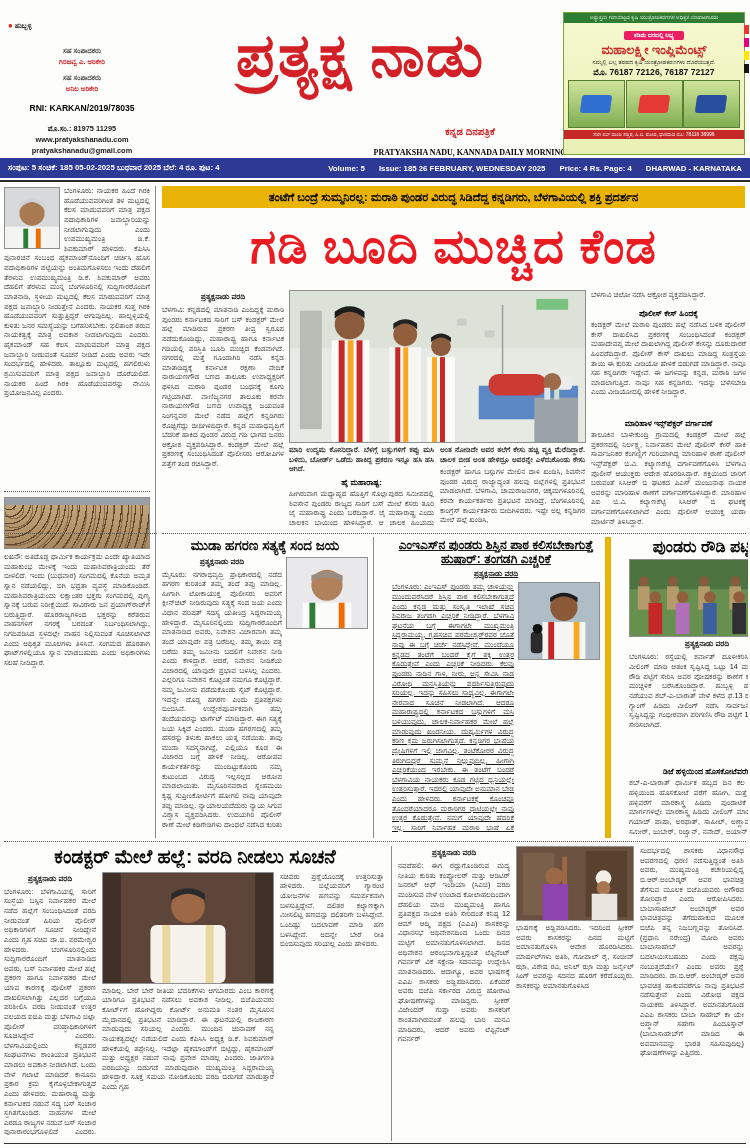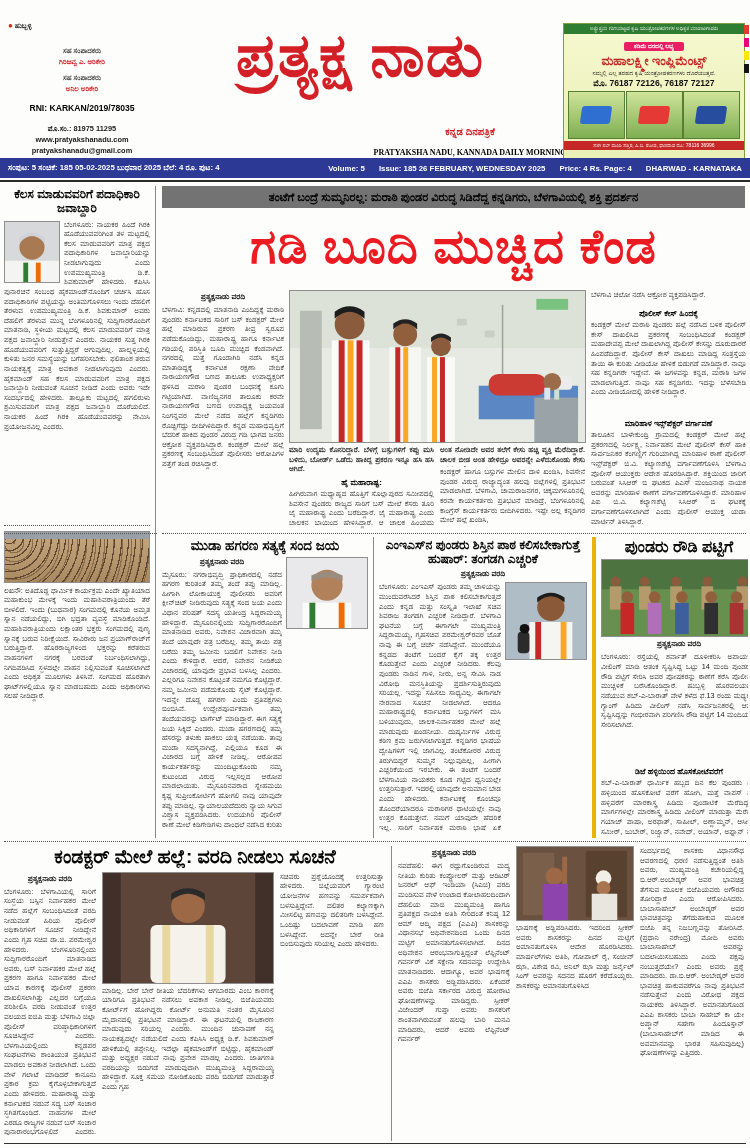--- a/index.html
+++ b/index.html
@@ -20,42 +20,42 @@
   #mh-left .lbl{color:#444;font-weight:bold;}
   #mh-left .ed{color:#cf1f24;font-weight:bold;margin-bottom:6px;}
   #mh-left .rni{color:#000;font-weight:bold;font-size:8.6px;margin:8px 0 8px 0;}
   #mh-left .ct{font-weight:bold;font-size:7.4px;}
   #mh-title{left:150px;top:26px;width:420px;text-align:center;color:#d31f26;font-weight:800;
             font-size:60px;line-height:1.0;letter-spacing:1px;}
   #mh-tag{left:370px;top:126px;width:200px;text-align:center;}
   #mh-tag .kn{color:#cf1f24;font-size:10px;font-weight:bold;}
   #mh-tag .en{color:#000;font-size:8px;font-weight:bold;margin-top:10px;font-family:Liberation Serif, serif;}
   
-  #ad{left:563px;top:23px;width:182px;height:143px;background:linear-gradient(#f6f8cf,#e9f0b4);
+  #ad{left:563px;top:12px;width:182px;height:143px;background:linear-gradient(#f6f8cf,#e9f0b4);
       border:1px solid #7da03c;box-sizing:border-box;text-align:center;overflow:hidden;}
   #ad .strip{background:#2e7d32;color:#fff;font-size:5.4px;padding:2px 1px;line-height:1.1;}
   #ad .ribbon{display:inline-block;background:#e91e63;color:#fff;font-size:6px;font-weight:bold;
               padding:1px 10px;border-radius:2px;margin-top:2px;}
   #ad .adtitle{color:#c62222;font-weight:800;font-size:12.5px;margin-top:2px;}
   #ad .adline{font-size:6px;color:#111;margin-top:1px;}
   #ad .adphone{font-size:8.6px;font-weight:bold;color:#111;margin-top:1px;}
   #ad .thumbs{display:flex;justify-content:space-between;padding:2px 4px 0 4px;}
   #ad .thumb{width:55px;height:46px;background:linear-gradient(#cfe49a,#7fae52);border:1px solid #567f33;
              position:relative;}
   #ad .imp{position:absolute;left:12px;top:14px;width:30px;height:18px;border-radius:3px;transform:skewX(-8deg);}
   #ad .bstrip{background:#c62828;color:#fff;font-size:5px;padding:2px 1px;margin-top:2px;line-height:1.1;}
   #colorbar{right:1px;top:25px;width:5px;}
   #colorbar div{width:5px;height:9px;margin-bottom:4px;}
   
   #infobar{left:0;top:158px;width:750px;height:20px;background:#2c3a96;color:#fff;display:flex;
            align-items:center;font-size:7.8px;font-weight:bold;box-sizing:border-box;padding:0 8px;gap:14px;white-space:nowrap;}
   #infobar .seg{flex:none;}
   #rule-top{left:0;top:180px;width:750px;height:2px;background:#2b2b2b;}
   
-  #kicker{left:162px;top:186px;width:583px;height:22px;background:#737373;color:#000;font-weight:bold;
+  #kicker{left:162px;top:186px;width:583px;height:22px;background:#eab308;color:#000;font-weight:bold;
           font-size:11.3px;text-align:center;line-height:22px;overflow:hidden;}
   #bighl{left:157px;top:207px;width:593px;height:82px;color:#ec1b22;font-weight:800;font-size:48px;
          text-align:center;line-height:80px;letter-spacing:1px;overflow:visible;}
   
   #leftcol{left:4px;top:186px;width:152px;height:652px;border-right:1px solid #8a8a8a;
            box-sizing:border-box;padding-right:5px;}
   #leftcol .hl1{font-size:12px;margin:2px 0 4px 0;}
   .dks{float:left;width:56px;height:62px;margin:1px 4px 2px 0;}
   .crowd{width:100%;height:52px;border:1px solid #8f8f8f;box-sizing:border-box;
      background:
@@ -65,23 +65,23 @@
        linear-gradient(#c7a87e,#a98a60);}
   
   #leadcols{left:162px;top:290px;width:584px;height:242px;display:flex;gap:5px;overflow:hidden;}
   #lead-a{width:122px;flex:none;}
   #lead-mid{width:297px;flex:none;}
   #lead-d{width:155px;flex:none;}
   #lead-photo{width:297px;height:153px;}
   #cap-row{display:flex;gap:6px;margin-top:2px;height:86px;overflow:hidden;}
   #cap-row .c{width:145px;flex:none;}
   
-  #midrow{left:162px;top:537px;width:586px;height:301px;display:flex;overflow:hidden;}
+  #midrow{left:162px;top:537px;width:586px;height:301px;display:flex;overflow:hidden;gap:13px;}
   #mid-a{width:206px;flex:none;padding-right:5px;border-right:1px solid #8a8a8a;}
-  #mid-b{width:208px;flex:none;padding:0 5px;border-right:4px solid #eab308;}
+  #mid-b{width:208px;flex:none;padding:0 5px;border-right:6px solid #eab308;text-decoration:underline;}
   #mid-c{width:156px;flex:none;padding-left:5px;}
   #mid-a .hl{font-size:13.5px;margin:1px 0 3px 0;}
   #mid-b .hl{font-size:12.3px;margin:1px 0 3px 0;}
   #mid-c .hl{font-size:16px;margin:1px 0 3px 0;}
   .ph-yat{float:right;width:82px;height:72px;margin:0 0 2px 4px;}
   .ph-tan{float:right;width:82px;height:78px;margin:0 0 2px 4px;}
   .ph-row{width:100%;height:78px;margin-bottom:2px;}
   
   #dots1{left:4px;top:533px;width:153px;}
   #dots2{left:162px;top:533px;width:584px;}
@@ -157,21 +157,20 @@
     <span class="seg">ಸಂಪುಟ: 5   ಸಂಚಿಕೆ: 185   05-02-2025 ಬುಧವಾರ 2025   ಬೆಲೆ: 4 ರೂ.   ಪುಟ: 4</span>
     <span class="seg" style="margin-left:auto">Volume: 5</span>
     <span class="seg">Issue: 185  26 FEBRUARY, WEDNESDAY 2025</span>
     <span class="seg">Price: 4 Rs. Page: 4</span>
     <span class="seg">DHARWAD - KARNATAKA</span>
   </div>
   <div class="abs" id="rule-top"></div>
 
   <div class="abs" id="leftcol">
     <div>
-      <div class="hl hl1">ಕೆಲಸ ಮಾಡುವವರಿಗೆ ಪದಾಧಿಕಾರಿ ಜವಾಬ್ದಾರಿ</div>
       <div class="body-text" style="height:300px;">
         <span class="ph dks" style="display:block">
           <svg viewBox="0 0 56 62" preserveAspectRatio="none">
             <rect width="56" height="62" fill="#d7d9db"></rect>
             <rect y="40" width="56" height="22" fill="#f4f4f2"></rect>
             <circle cx="28" cy="26" r="13" fill="#a97a52"></circle>
             <path d="M15 22 q13 -15 26 0 l0 -6 q-13 -10 -26 0 z" fill="#cfd2d6"></path>
             <rect x="19" y="42" width="5" height="20" fill="#2e7d32"></rect>
             <rect x="32" y="42" width="5" height="20" fill="#ef6c00"></rect>
           </svg>

